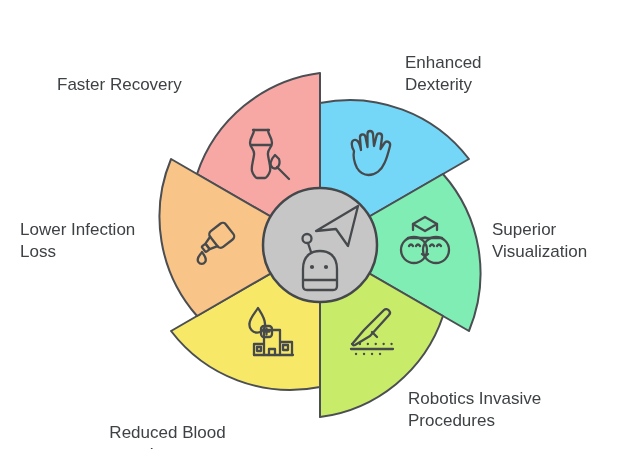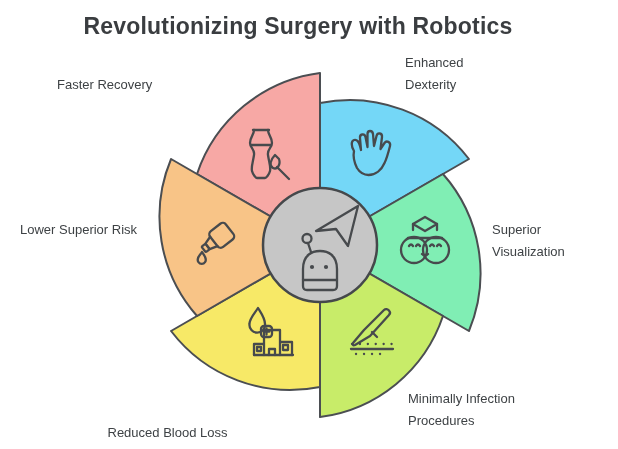--- a/index.html
+++ b/index.html
@@ -6,21 +6,21 @@
   .stage{
     position:relative;width:618px;height:449px;background:#ffffff;overflow:hidden;
     font-family:"Liberation Sans",sans-serif;
   }
   .stage svg{position:absolute;left:0;top:0;}
   .title{
     position:absolute;left:0;top:13px;width:596px;text-align:center;
     font-size:23px;font-weight:bold;color:#3a3d40;letter-spacing:0.2px;
   }
   .lbl{
-    position:absolute;font-size:13px;line-height:21.5px;color:#3e4245;
+    position:absolute;font-size:17px;line-height:21.5px;color:#3e4245;
   }
   .lbl.r{}
   .lbl.c{text-align:center;margin-top:34px;}
   #lbl-faster{left:57px;top:74px;width:180px;}
   #lbl-dexterity{left:405px;top:52px;width:110px;}
   #lbl-visual{left:492px;top:219px;width:122px;}
   #lbl-infection{left:20px;top:219px;width:131px;}
   #lbl-blood{left:100px;top:388px;width:135px;}
   #lbl-invasive{left:408px;top:388px;width:170px;}
   .petal{stroke:#4b4e52;stroke-width:2;stroke-linejoin:round;}
@@ -99,22 +99,21 @@
       <circle class="ic-fill" cx="-8" cy="22" r="2.1"></circle>
       <circle class="ic-fill" cx="6" cy="22" r="2.1"></circle>
       <path class="ic" d="M-9,7 L-12,-2"></path>
       <circle class="ic" cx="-13" cy="-6.5" r="4.5"></circle>
     </g>
     <g>
       <path class="ic" d="M316,231 L358,206 L348,246 L336,229 Z"></path>
     </g>
   </svg>
 
-  <div class="title">Revolutionizing Surgery with Robotics</div>
 
   <div class="lbl r" id="lbl-faster">Faster Recovery</div>
   <div class="lbl" id="lbl-dexterity">Enhanced Dexterity</div>
   <div class="lbl" id="lbl-visual">Superior Visualization</div>
-  <div class="lbl r" id="lbl-infection">Lower Superior Risk</div>
+  <div class="lbl r" id="lbl-infection">Lower Infection Loss</div>
   <div class="lbl c" id="lbl-blood">Reduced Blood Loss</div>
-  <div class="lbl" id="lbl-invasive">Minimally Infection Procedures</div>
+  <div class="lbl" id="lbl-invasive">Robotics Invasive Procedures</div>
 
 </div>
 
 </body></html>

